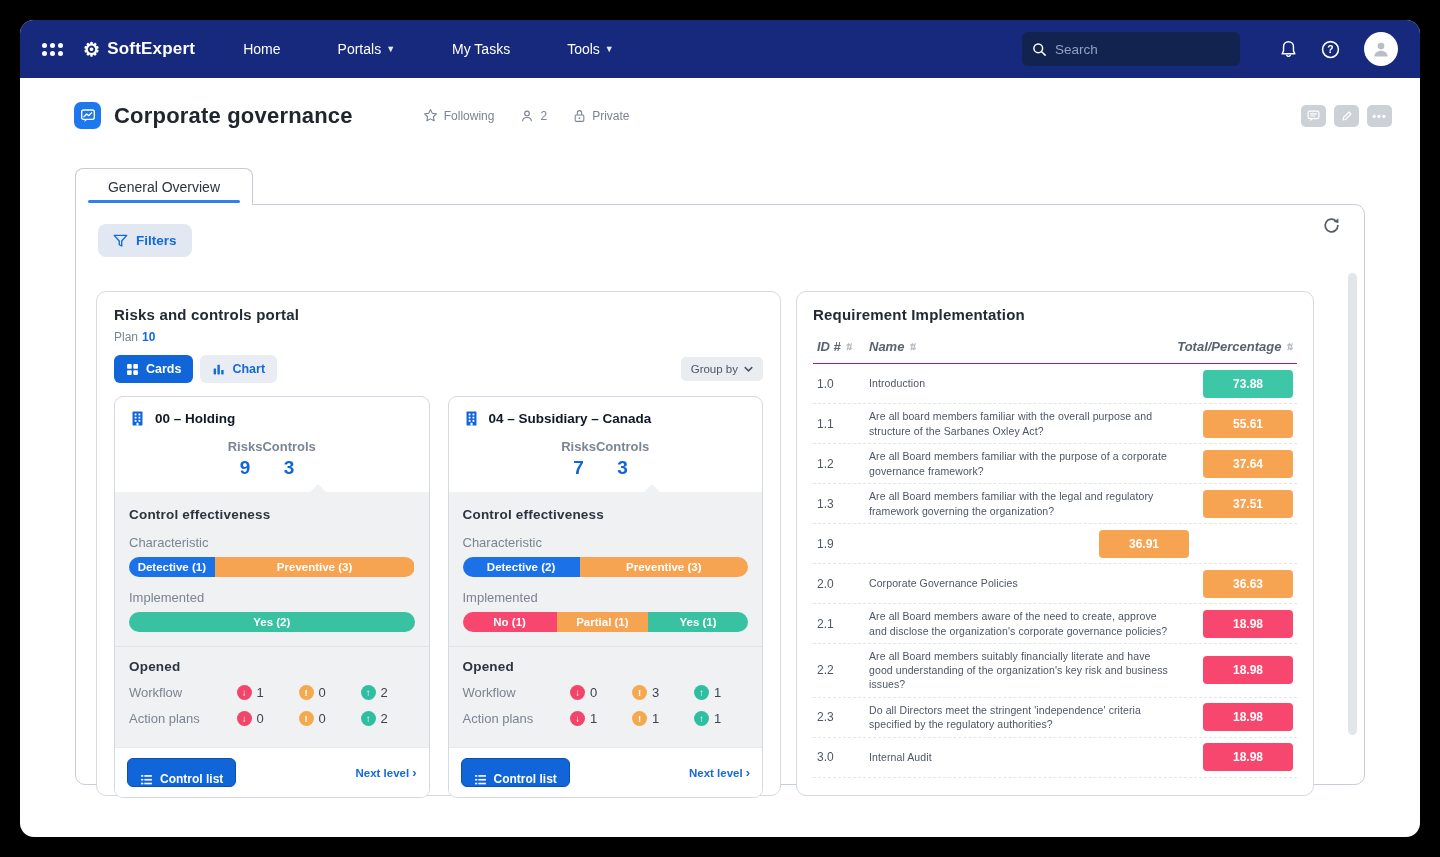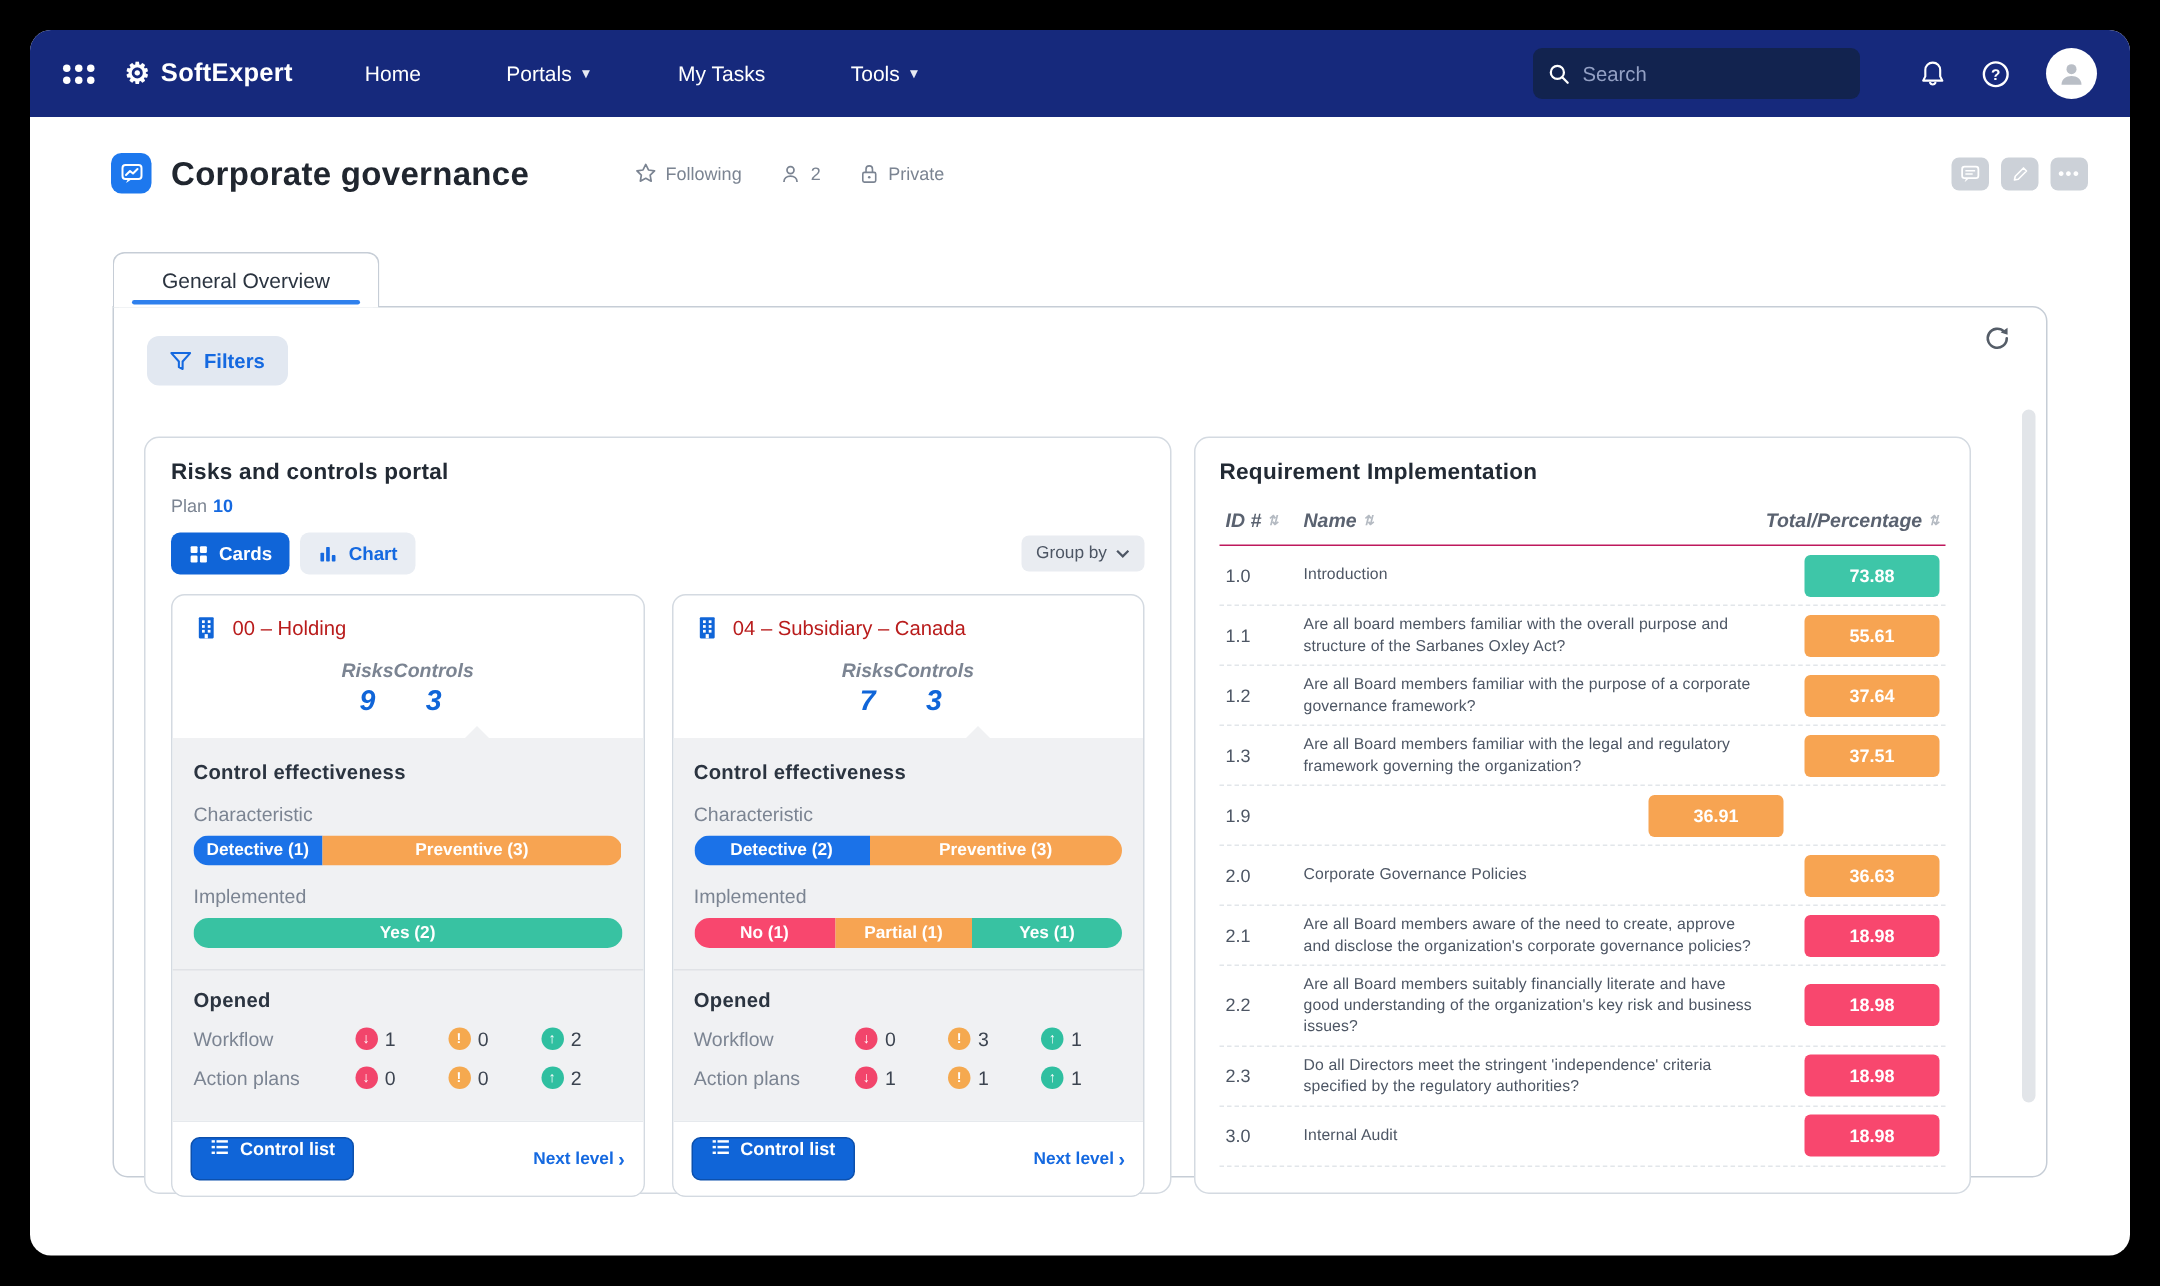--- a/index.html
+++ b/index.html
@@ -47,39 +47,39 @@
   .plan-line b { color:#1569e0; margin-left:4px; }
   .view-row { margin-top:11px; display:flex; align-items:center; }
   .seg-btn { height:28px; border:none; border-radius:6px; padding:0 12px; display:flex; align-items:center; gap:7px; font-size:12.5px; font-weight:700; cursor:pointer; font-family:"Liberation Sans",sans-serif; }
   .seg-btn.active { background:#1065d8; color:#fff; }
   .seg-btn.idle { background:#e9edf3; color:#1569e0; margin-left:7px; }
   .groupby { margin-left:auto; height:24px; background:#e9ecf1; border:none; border-radius:5px; padding:0 10px; font-size:11.5px; color:#4d5664; display:flex; align-items:center; gap:6px; cursor:pointer; font-family:"Liberation Sans",sans-serif; }
   .cards-row { display:flex; gap:18px; margin-top:13px; }
 
   .org-card { width:317px; background:#fff; border:1px solid #d4dae1; border-radius:9px; overflow:hidden; display:flex; flex-direction:column; }
   .card-head { display:flex; align-items:center; gap:9px; padding:13px 14px 6px; }
-  .card-title { font-size:13.5px; font-weight:400; color:#b91c1c; }
-  .counts { display:flex; justify-content:center; padding:6px 0 13px;font-style:italic; }
+  .card-title { font-size:13.5px; font-weight:700; color:#0f172a; }
+  .counts { display:flex; justify-content:center; padding:6px 0 13px; }
   .count { text-align:center; }
   .count-label { font-size:13px; font-weight:700; color:#7b8492; }
   .count-num { font-size:19px; font-weight:700; color:#1065d8; margin-top:3px; }
   .gray-sec { position:relative; background:#f0f1f3; padding:15px 14px 8px; flex:1; }
   .notch { position:absolute; top:-8px; left:62%; width:0; height:0; border-left:9px solid transparent; border-right:9px solid transparent; border-bottom:9px solid #f0f1f3; }
   .sec-title { font-size:13.5px; font-weight:700; color:#2b3440; letter-spacing:.2px; }
   .sub-label { font-size:13px; color:#7b8492; margin-top:13px; }
   .bar { display:flex; height:20px; border-radius:10px; overflow:hidden; margin-top:7px; }
   .bar .seg { display:flex; align-items:center; justify-content:center; color:#fff; font-size:11.5px; font-weight:700; white-space:nowrap; overflow:hidden; }
   .gray-divider { height:1px; background:#e0e2e6; margin:14px -14px 12px; }
   .stat-row { display:grid; grid-template-columns:1fr 62px 62px 54px; align-items:center; margin-top:11px; }
   .stat-label { font-size:13px; color:#7b8492; }
   .stat { display:flex; align-items:center; gap:5px; font-size:13px; color:#3c4450; font-weight:500; }
   .dot { width:15px; height:15px; border-radius:50%; color:#fff; font-size:9.5px; font-weight:700; display:flex; align-items:center; justify-content:center; line-height:1; }
   .dot.red { background:#f2456b; } .dot.org { background:#f5a94f; } .dot.grn { background:#2fbfa0; }
   .card-foot { background:#fff; padding:10px 12px; display:flex; align-items:center; justify-content:space-between; border-top:1px solid #e6e9ed; }
-  .btn-blue { height:29px; background:#1065d8; border:1px solid #0c50ad; border-radius:6px; color:#fff; font-size:12px; font-weight:700; display:flex; align-items:flex-start; gap:7px; padding:0 12px; cursor:pointer; font-family:"Liberation Sans",sans-serif; }
+  .btn-blue { height:29px; background:#1065d8; border:1px solid #0c50ad; border-radius:6px; color:#fff; font-size:12px; font-weight:700; display:flex; align-items:flex-end; gap:7px; padding:0 12px; cursor:pointer; font-family:"Liberation Sans",sans-serif; }
   .next-level { font-size:11.5px; font-weight:700; color:#1569e0; cursor:pointer; display:flex; align-items:center; gap:3px; }
 
   
   .reqs { position:absolute; left:720px; top:86px; width:518px; height:505px; background:#fff; border:1px solid #d4dae1; border-radius:10px; padding:14px 16px 8px; }
   .reqs-title { font-size:15px; font-weight:700; color:#222a34; letter-spacing:.2px; }
   .req-header { display:grid; grid-template-columns:52px 1fr 104px; align-items:center; padding:16px 4px 9px; border-bottom:1px solid #be185d;font-style:italic; }
   .req-header .col { font-size:13px; font-weight:700; color:#5a6270; display:flex; align-items:center; gap:4px; cursor:pointer; }
   .req-header .col.right { justify-content:flex-end; }
   .sort { font-size:9px; color:#b4bac2; }
   .req-row { display:grid; grid-template-columns:52px 1fr 104px; align-items:center; min-height:40px; padding:5px 4px; border-bottom:1px dashed #e2e6ea; }

